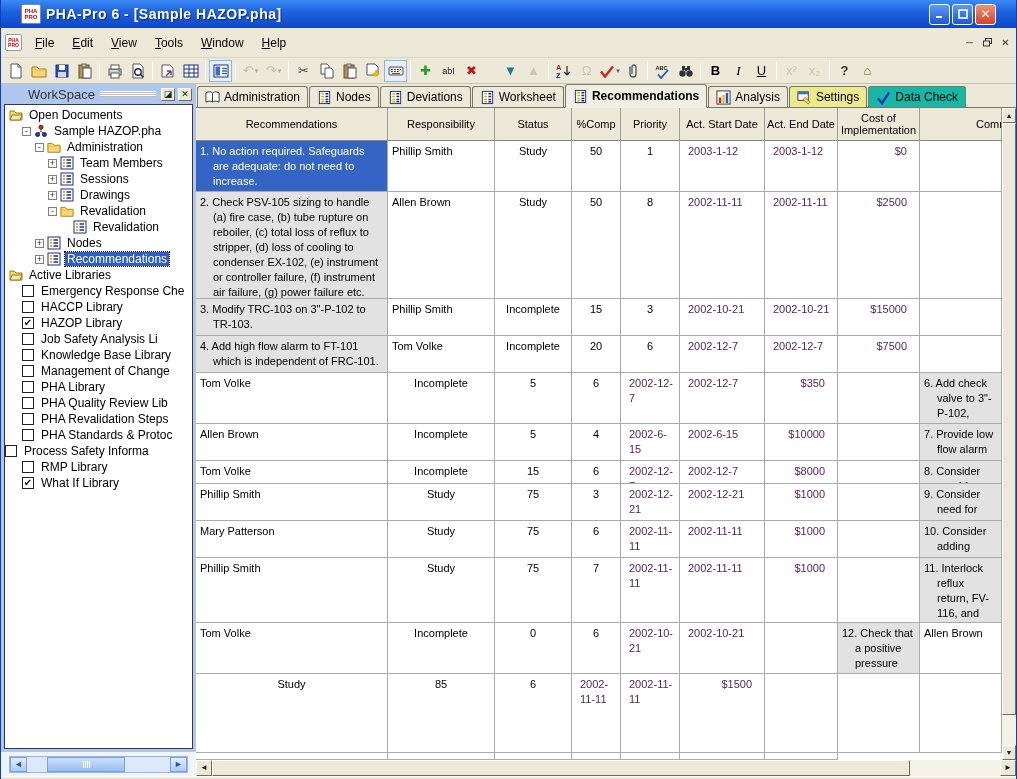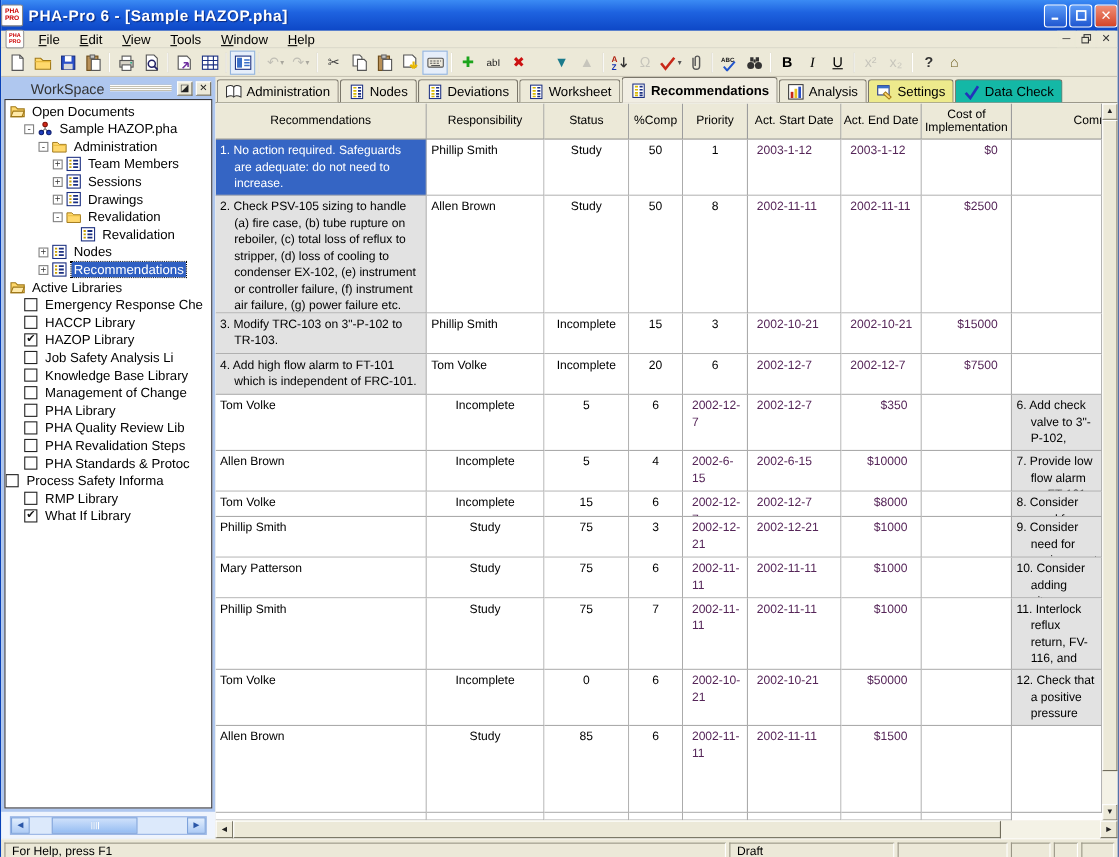--- a/index.html
+++ b/index.html
@@ -3,34 +3,34 @@
 <meta charset="utf-8">
 <style>
   * { box-sizing: border-box; margin: 0; padding: 0; }
   html,body { background:#555; }
   .window {
     position:relative; width:1017px; height:779px; overflow:hidden;
     font-family:"Liberation Sans","DejaVu Sans",sans-serif; font-size:11px; color:#000;
     background:#ECE9D8; border-left:1px solid #0841B8; border-right:1px solid #0841B8;
   }
   
-  .titlebar { height:28px; display:flex; align-items:center; padding:0 0;
+  .titlebar { height:28px; display:flex; align-items:center; padding:0 20px;
     background:linear-gradient(180deg,#3B8BF4 0%,#1E63E0 40%,#0D47C6 100%);justify-content:center; }
   .app-ico { width:20px; height:20px; background:#fff; border:1px solid #888; border-radius:2px;
     display:flex; flex-direction:column; align-items:center; justify-content:center;
     font-size:6px; font-weight:bold; color:#C00; line-height:6px; margin-right:5px; }
   .title-text { color:#fff; font-weight:bold; font-size:14px; letter-spacing:.5px;
     text-shadow:1px 1px 1px #0A2A80; flex:1; white-space:nowrap; overflow:hidden; }
   .tb-ctl { width:21px; height:21px; margin-left:2px; border-radius:3px; border:1px solid #fff;
     display:flex; align-items:center; justify-content:center; color:#fff; font-size:12px; font-weight:bold;
     background:linear-gradient(180deg,#5A9BF8,#2057D0); }
   .tb-ctl.close { background:linear-gradient(180deg,#F09078,#D campello44428); background:linear-gradient(180deg,#F09078,#D44428); }
   .tb-ctl svg { display:block; }
   
-  .menubar { height:16px; display:flex; align-items:center; background:#ECE9D8; border-bottom:1px solid #D8D4C8; padding:0 2px; }
+  .menubar { height:30px; display:flex; align-items:center; background:#ECE9D8; border-bottom:1px solid #D8D4C8; padding:0 2px; }
   .menu-ico { width:17px; height:17px; background:#fff; border:1px solid #999; border-radius:2px;
     font-size:5px; font-weight:bold; color:#C00; line-height:5px; text-align:center; padding-top:3px; margin:0 4px 0 2px; }
   .menu-item { padding:3px 9px; font-size:12px; }
   .menu-item u { text-decoration:underline; }
   .menubar .spacer { flex:1; }
   .mdi-btn { width:17px; height:15px; margin-left:1px; border:1px solid #ECE9D8;
     display:flex; align-items:center; justify-content:center; font-size:10px; color:#333; }
   
   .toolbar { height:26px; display:flex; align-items:center; background:#ECE9D8; padding:0 3px;
     border-bottom:1px solid #C8C4B4; }
@@ -745,21 +745,20 @@
             <div class="cell date mag">2002-11-11</div>
             <div class="cell rt mag">$1000</div>
             <div class="cell "></div>
             <div class="cell rec">11. Interlock reflux return, FV-116, and feed, FV-101 to close when PAL-106 is actuated.</div>
             <div class="cell ">Tom Volke</div>
             <div class="cell ctr">Incomplete</div>
             <div class="cell ctr">0</div>
             <div class="cell ctr">6</div>
             <div class="cell date mag">2002-10-21</div>
             <div class="cell date mag">2002-10-21</div>
-            <div class="cell rt mag">$50000</div>
             <div class="cell "></div>
             <div class="cell rec">12. Check that a positive pressure will exist at all times in flare header. If necessary add or increase flare gas purge flow to prevent ingress of oxygen.</div>
             <div class="cell ">Allen Brown</div>
             <div class="cell ctr">Study</div>
             <div class="cell ctr">85</div>
             <div class="cell ctr">6</div>
             <div class="cell date mag">2002-11-11</div>
             <div class="cell date mag">2002-11-11</div>
             <div class="cell rt mag">$1500</div>
             <div class="cell "></div>

